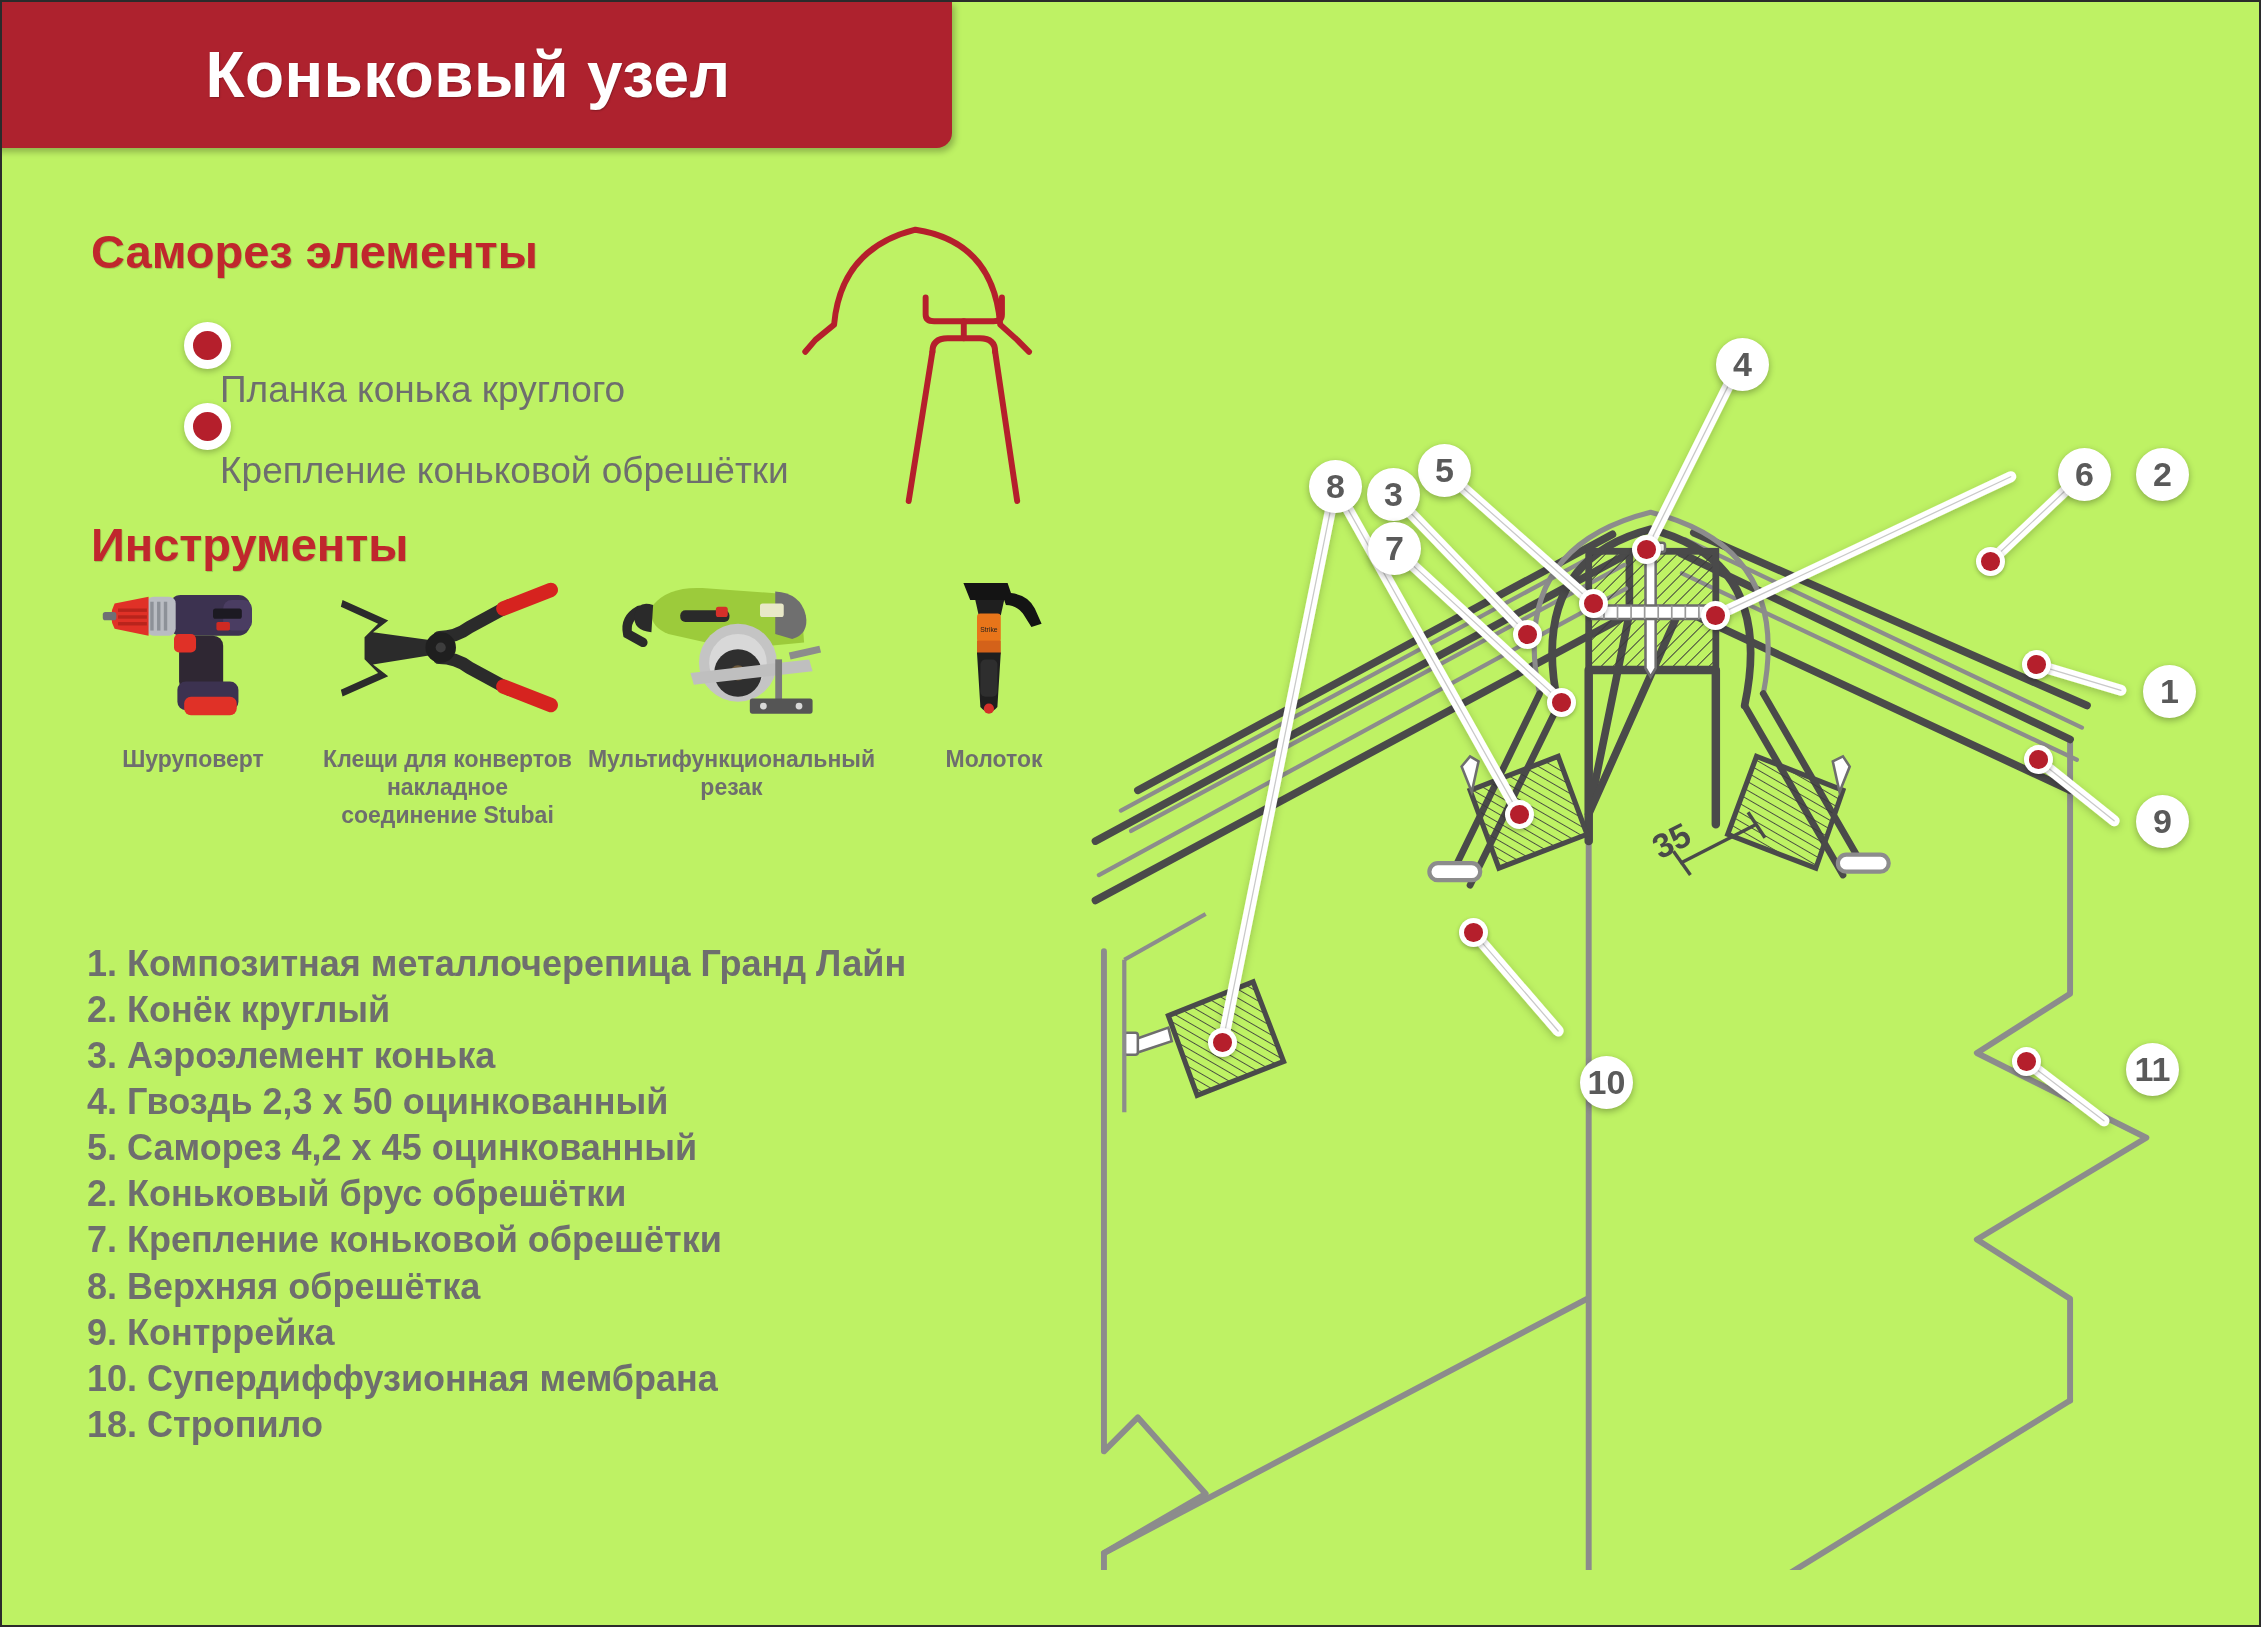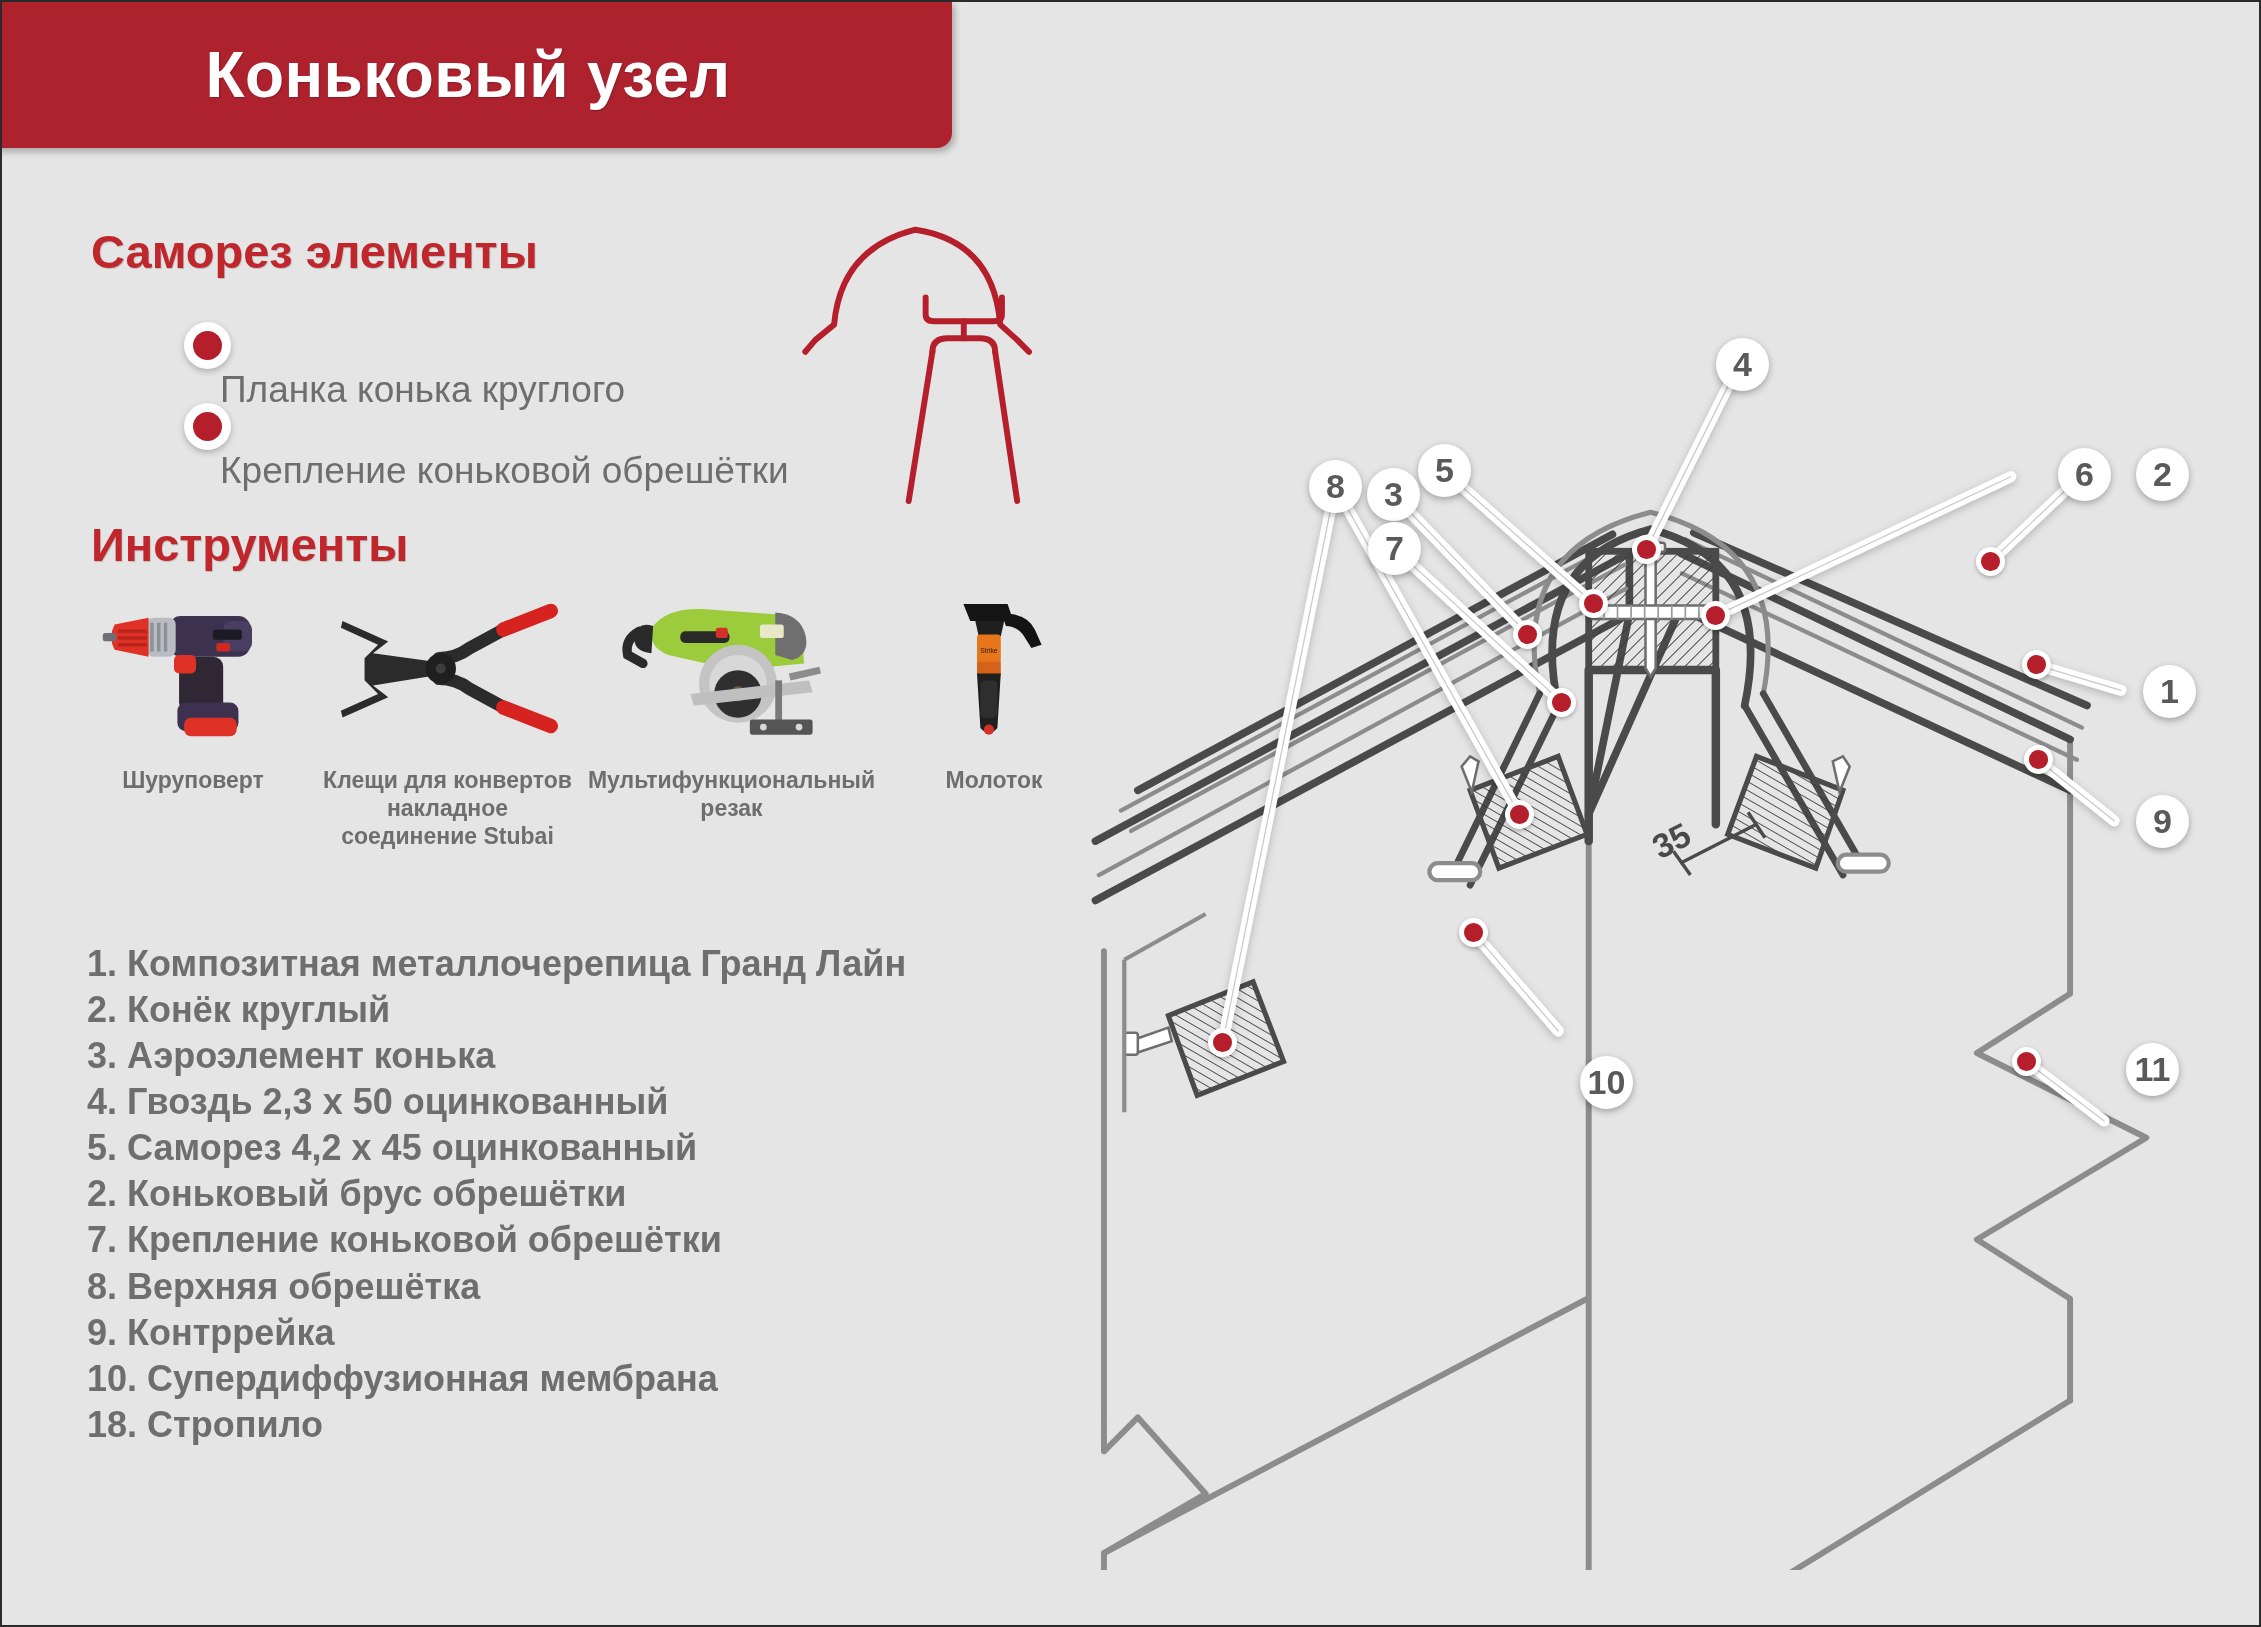--- a/index.html
+++ b/index.html
@@ -4,21 +4,21 @@
 <style>
   html, body {
     margin: 0;
     padding: 0;
     background: #ffffff;
   }
   #page {
     position: relative;
     width: 2261px;
     height: 1627px;
-    background: #e5e5e5;
+    background: #bef264;
     border: 2.5px solid #2b2b2b;
     box-sizing: border-box;
     overflow: hidden;
     font-family: "Liberation Sans", sans-serif;
   }
 
   
   #title-banner {
     position: absolute;
     left: -8.5px;
@@ -87,21 +87,21 @@
     font-size: 37px;
     color: #6e6e6e;
     font-family: "Liberation Sans", sans-serif;
     white-space: nowrap;
   }
 
   
   #tools-strip {
     position: absolute;
     left: 68px;
-    top: 588px;
+    top: 567px;
     width: 1102px;
     display: flex;
     align-items: flex-start;
   }
   .tool-cell {
     display: flex;
     flex-direction: column;
     align-items: center;
   }
   .tool-art {

